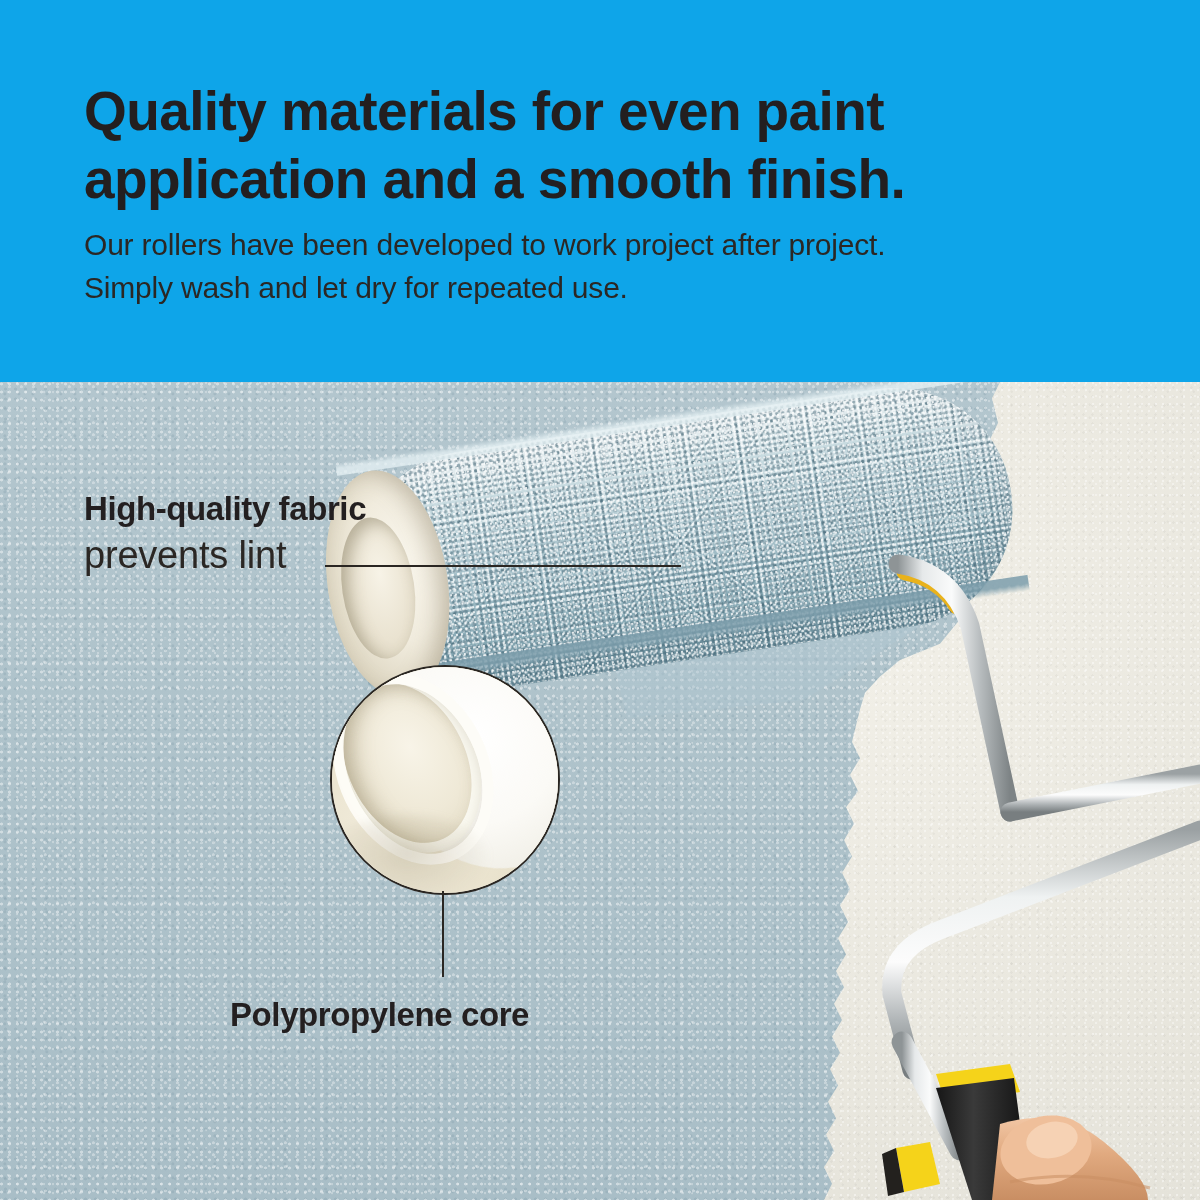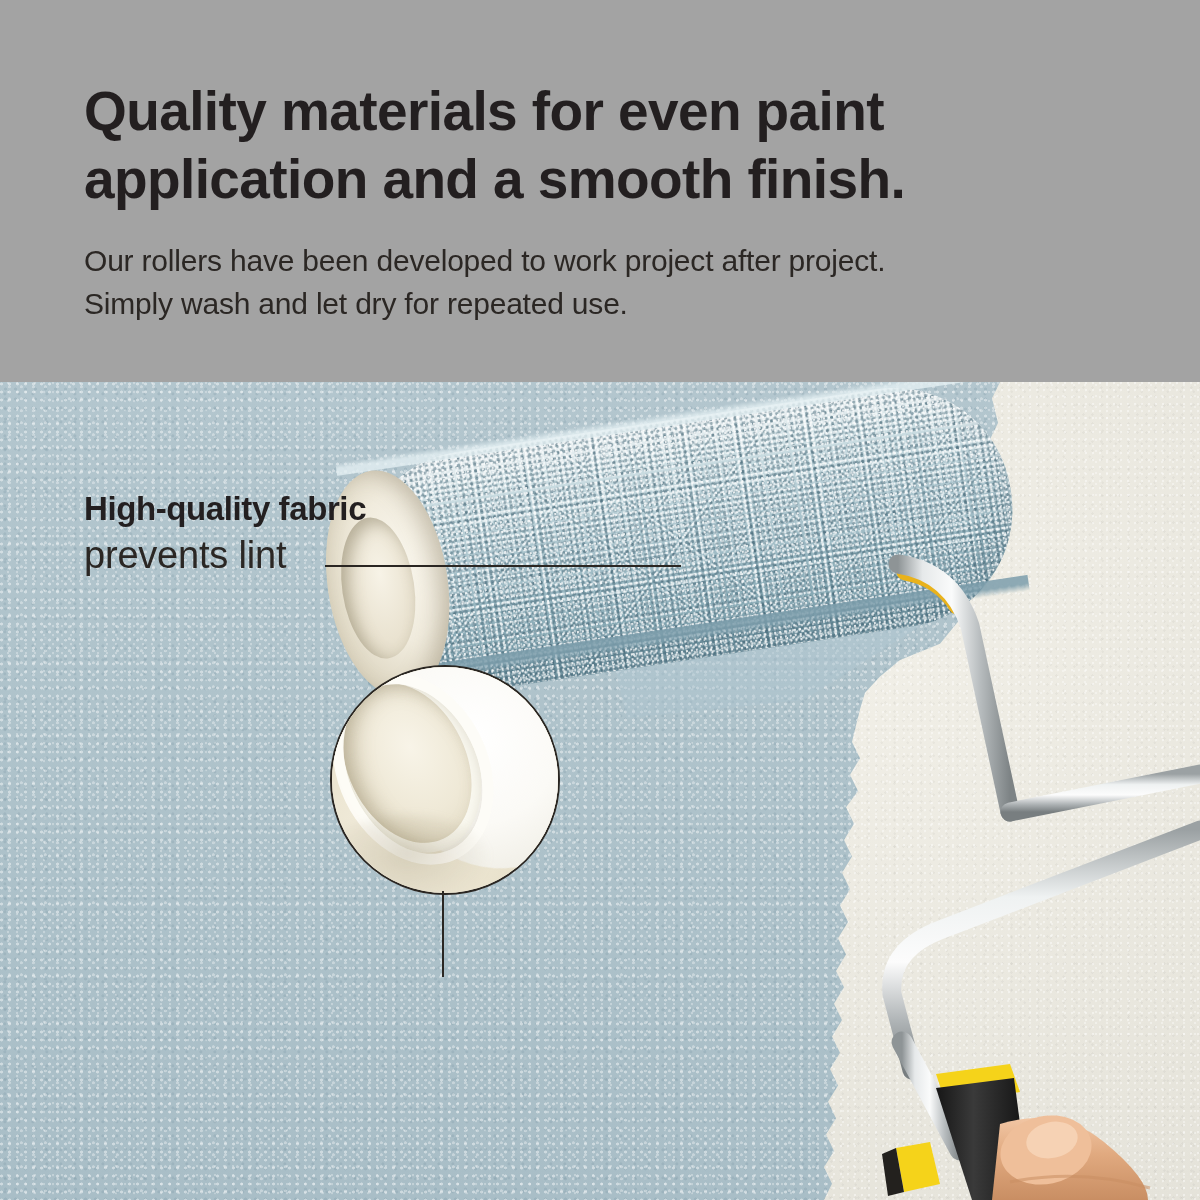--- a/index.html
+++ b/index.html
@@ -8,32 +8,32 @@
   .stage{
     position:relative;
     width:1200px;height:1200px;
     overflow:hidden;
     background:#E9E7DF;
   }
 
   
   .header{
     position:absolute;left:0;top:0;width:1200px;height:382px;
-    background:#a3a3a3;
+    background:#0ea5e9;
     overflow:hidden;
   }
   .header-title{
     position:absolute;left:84px;top:78px;width:980px;
     font-size:55px;line-height:1.23;
     font-weight:700;letter-spacing:-0.6px;
     color:#231F20;
     white-space:pre-line;
   }
   .header-sub{
-    position:absolute;left:84px;top:240px;width:1040px;
+    position:absolute;left:84px;top:224px;width:1040px;
     font-size:30px;line-height:1.42;
     font-weight:400;letter-spacing:-0.2px;
     color:#2B2724;
     white-space:pre-line;
   }
 
   
   .photo{
     position:absolute;left:0;top:382px;width:1200px;height:818px;
     overflow:hidden;
@@ -334,17 +334,18 @@
 
     <div class="leader-h"></div>
     <div class="leader-v"></div>
 
     <div class="callout-top">
       <p class="callout-title">High-quality fabric</p>
       <p class="callout-sub">prevents lint</p>
     </div>
 
     <div class="callout-bottom">
+      <p class="callout-title">Polypropylene core</p>
     </div>
 
   </div>
 
 </div>
 
 </body></html>

